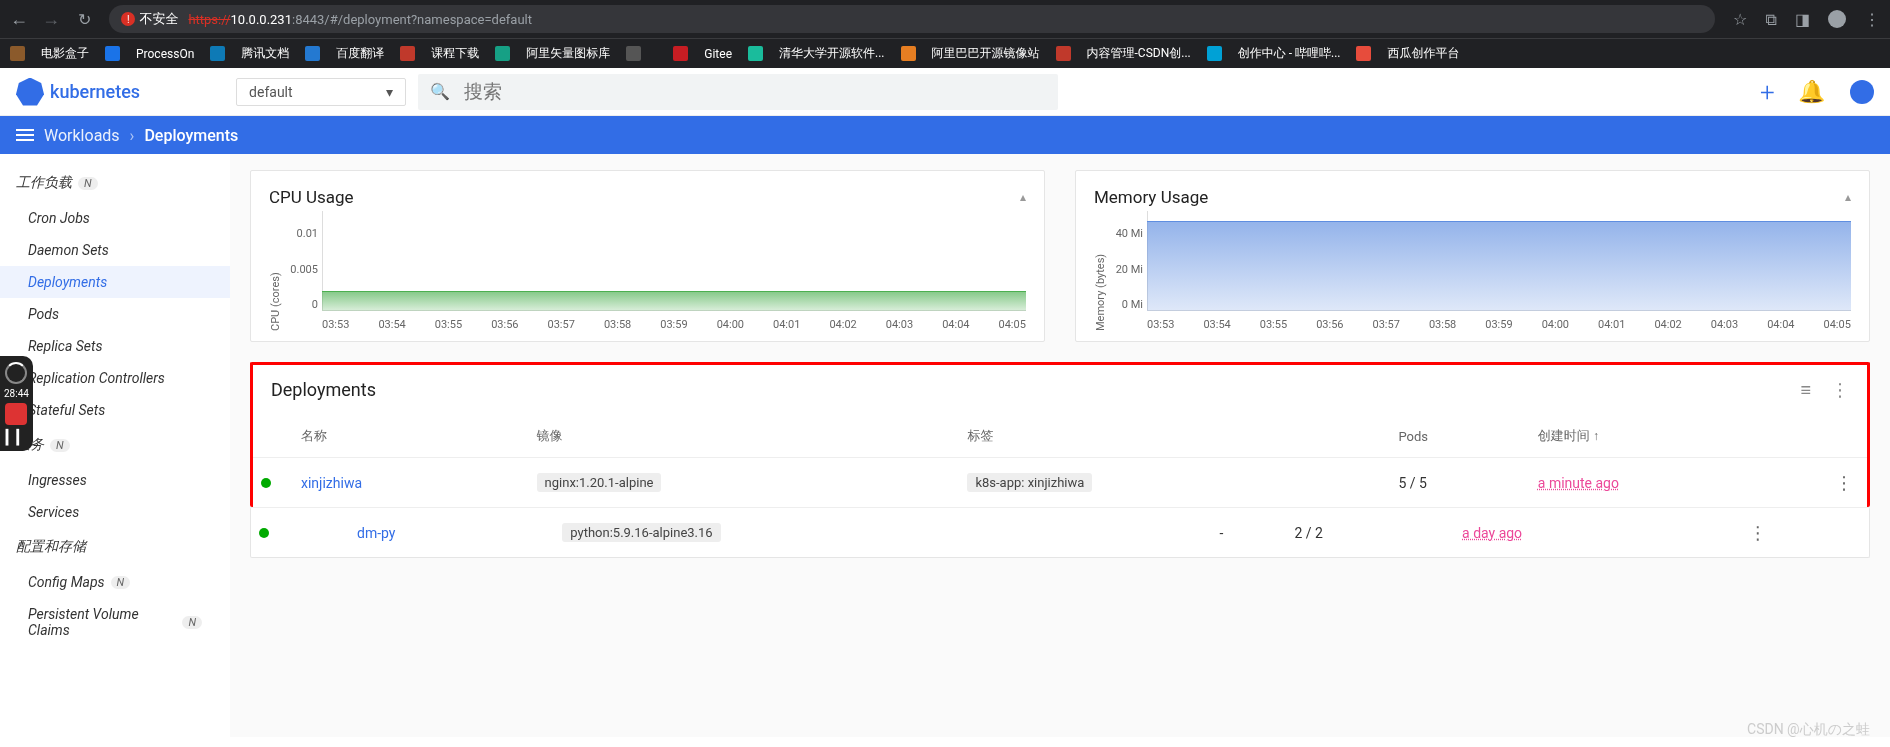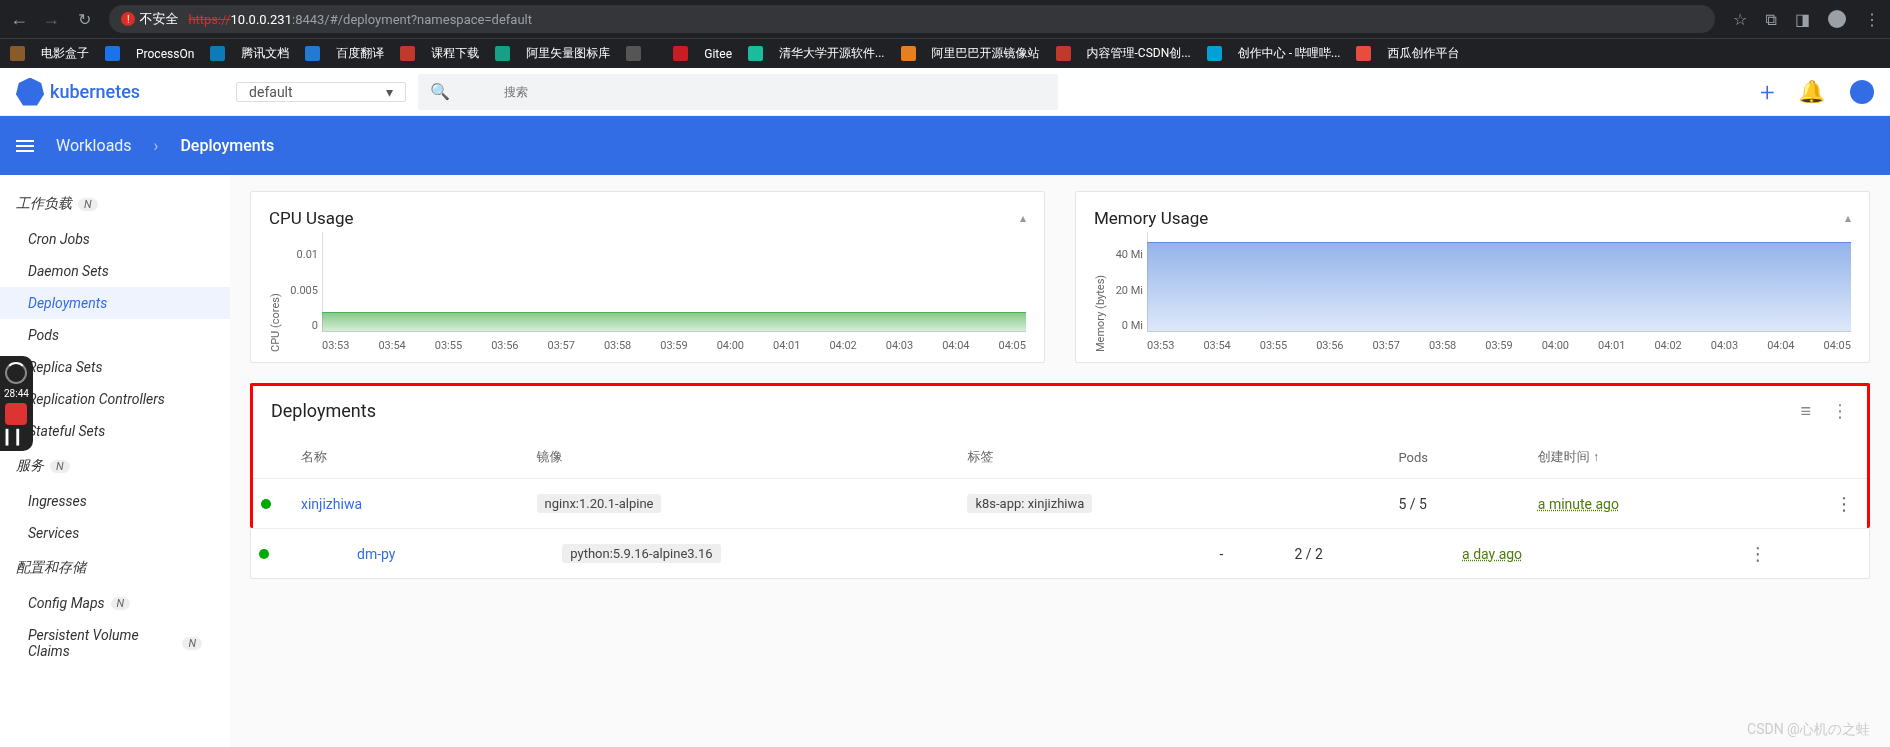--- a/index.html
+++ b/index.html
@@ -23,28 +23,28 @@
 
 .bookmark-bar { background:#202124; height:30px; display:flex; align-items:center; padding:0 10px; gap:16px; border-top:1px solid #3a3b3e; }
 .bookmark { display:flex; align-items:center; gap:16px; color:#fff; font-size:12px; white-space:nowrap; }
 .bk-icon { width:15px; height:15px; border-radius:2px; display:inline-block; }
 
 
 .k8s-top { height:48px; background:#fff; display:flex; align-items:center; padding:0 16px; border-bottom:1px solid #eee; }
 .logo { display:flex; align-items:center; gap:6px; }
 .logo-wheel { width:28px; height:28px; background:#326de6; clip-path:polygon(50% 0,90% 20%,100% 60%,75% 100%,25% 100%,0 60%,10% 20%); }
 .logo-text { color:#326de6; font-weight:500; font-size:18px; }
-.ns-select { margin-left:96px; background:#fff; border:1px solid #ddd; border-radius:2px; height:20px; width:170px; display:flex; align-items:center; padding:0 12px; color:#555; font-size:14px; justify-content:space-between; }
+.ns-select { margin-left:96px; background:#fff; border:1px solid #ddd; border-radius:2px; height:28px; width:170px; display:flex; align-items:center; padding:0 12px; color:#555; font-size:14px; justify-content:space-between; }
 .search-box { margin-left:12px; background:#f1f3f4; border-radius:2px; height:36px; width:640px; display:flex; align-items:center; padding:0 12px; gap:14px; }
-.search-box input { border:none; background:transparent; outline:none; font-size:12px; color:#555; flex:1;margin-left:40px; }
+.search-box input { border:none; background:transparent; outline:none; font-size:19px; color:#555; flex:1; }
 .top-right { margin-left:auto; display:flex; gap:24px; align-items:center; color:#326de6; }
 .top-right svg, .top-right span { font-size:22px; }
 
 
-.breadcrumb-bar { background:#326de6; height:59px; display:flex; align-items:center; padding:0 16px; color:#fff; gap:22px; }
+.breadcrumb-bar { background:#326de6; height:38px; display:flex; align-items:center; padding:0 16px; color:#fff; gap:10px; }
 .hamburger { display:flex; flex-direction:column; gap:3px; }
 .hamburger span { width:18px; height:2px; background:#fff; }
 .bc-item { font-size:16px; font-weight:400; opacity:.9; }
 .bc-item.active { font-weight:500; opacity:1; }
 .bc-sep { opacity:.6; }
 
 
 .layout { display:flex; height:calc(100% - 164px); }
 .sidebar { width:230px; padding:10px 0; overflow:auto; background:#fff;font-style:italic; }
 .side-heading { padding:10px 16px; font-size:14px; color:#333; display:flex; align-items:center; gap:6px; }
@@ -73,21 +73,21 @@
 .red-box { border:3px solid red; }
 .table-head { padding:14px 18px; font-size:18px; color:#222; display:flex; justify-content:space-between; }
 .table { width:100%; border-collapse:collapse; }
 .table th { text-align:left; font-size:13px; font-weight:400; color:#666; padding:12px 8px; }
 .table td { font-size:14px; color:#333; padding:14px 8px; border-top:1px solid #eee; }
 .status-dot { width:10px; height:10px; border-radius:50%; background:#0a0; display:inline-block; }
 .name-link { color:#326de6; }
 .chip { background:#eee; border-radius:3px; padding:2px 8px; font-size:13px; color:#444; display:inline-block; }
 .sort-arrow { font-size:12px; }
 .row-menu { color:#666; font-size:18px; }
-.time-link { color:#4d7c0f; text-decoration:underline dotted;margin-top:28px; }
+.time-link { color:#ec4899; text-decoration:underline dotted;margin-top:28px; }
 
 
 .recorder { position:absolute; left:0; top:356px; background:#222; border-radius:0 10px 10px 0; padding:6px 4px; display:flex; flex-direction:column; align-items:center; gap:4px; }
 .rec-spinner { width:22px; height:22px; border:2px solid #888; border-top-color:#fff; border-radius:50%; }
 .rec-time { color:#fff; font-size:10px; }
 .rec-stop { width:22px; height:22px; background:#d33; border-radius:4px; }
 .rec-pause { color:#fff; font-size:14px; }
 
 .watermark { position:absolute; right:20px; bottom:8px; color:#ccc; font-size:14px; }
 </style>

